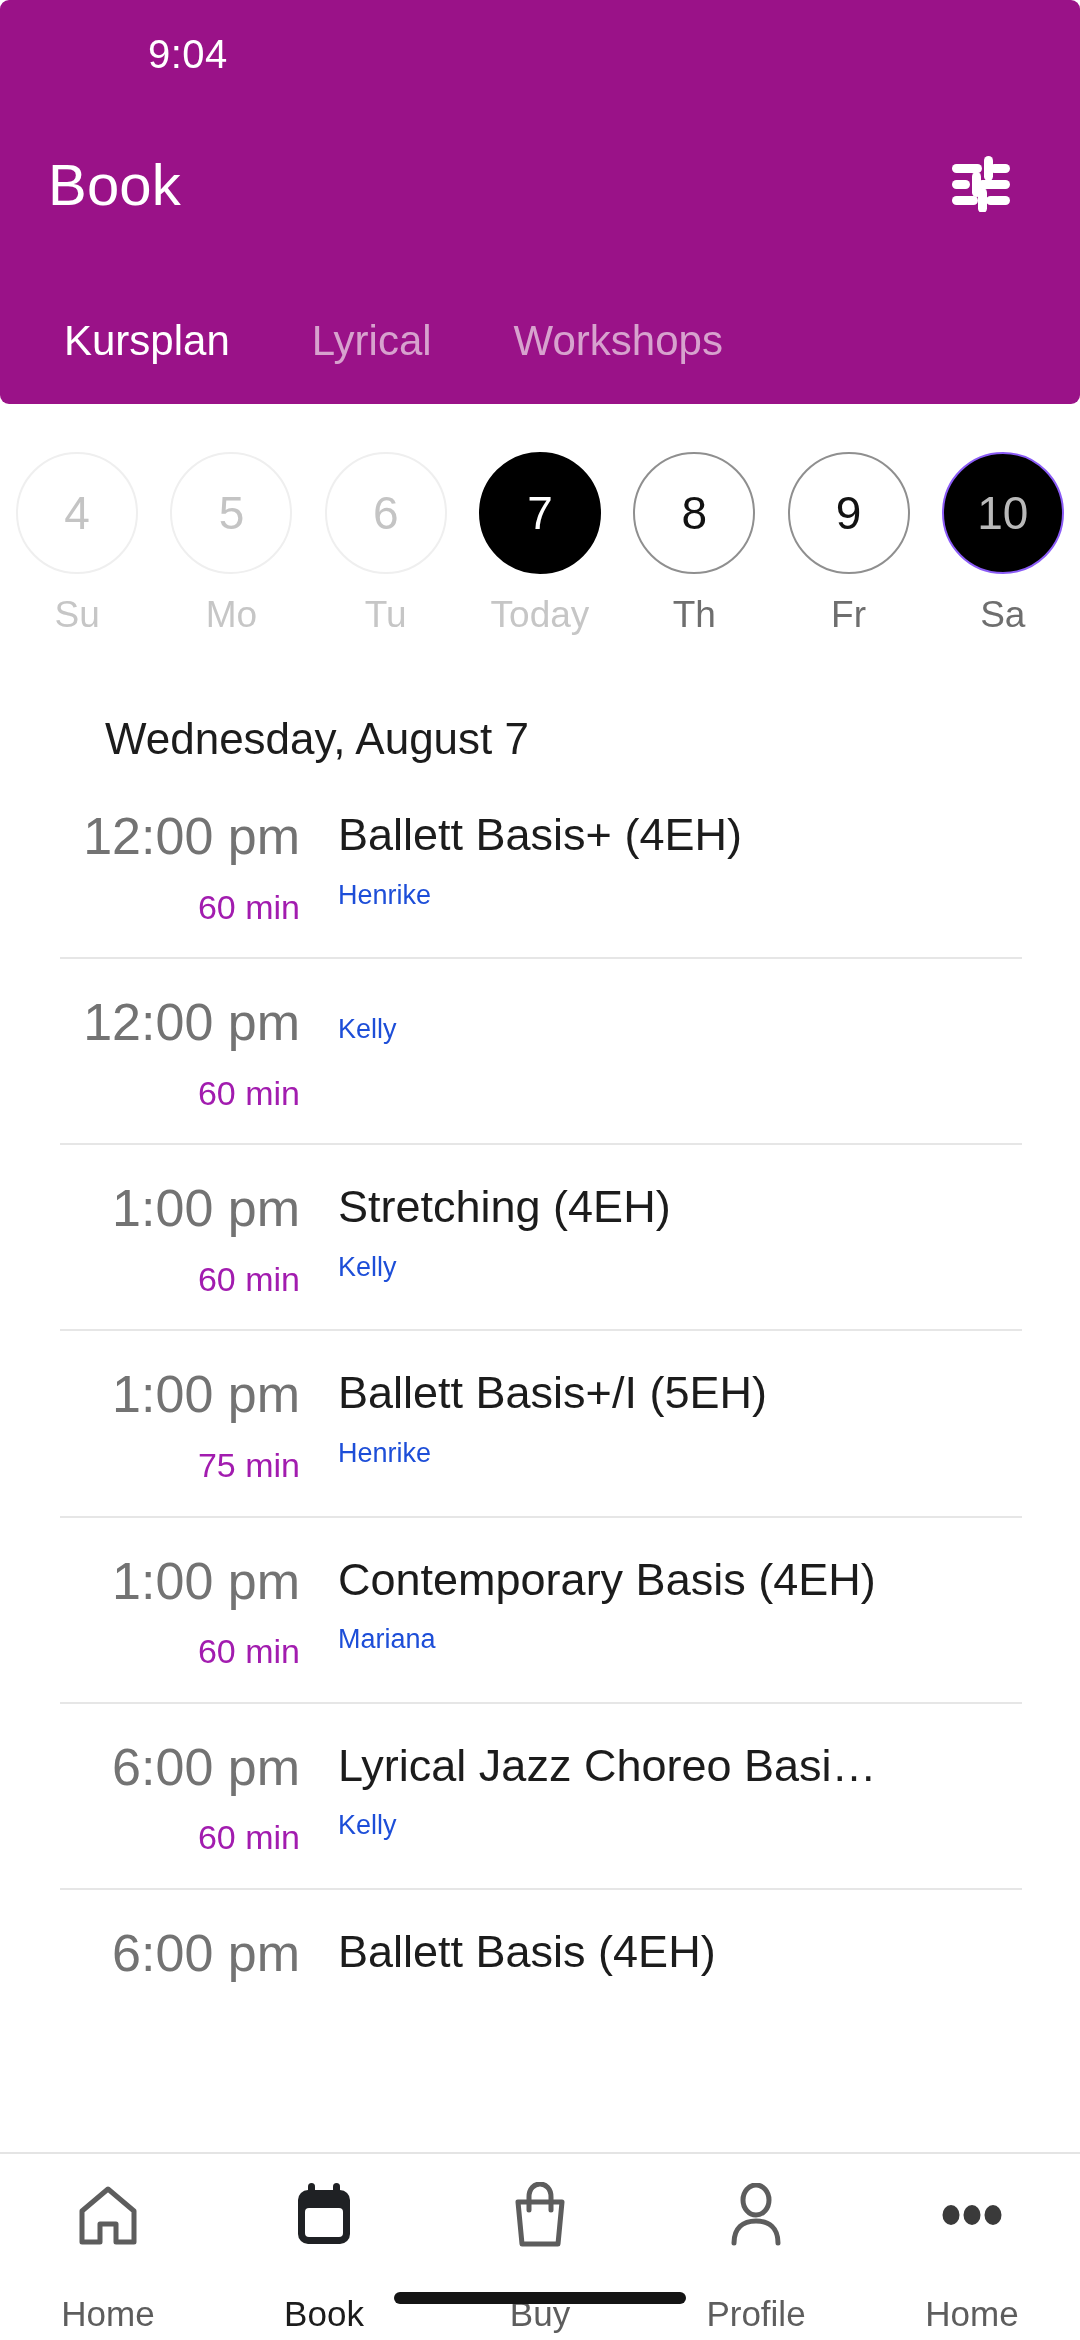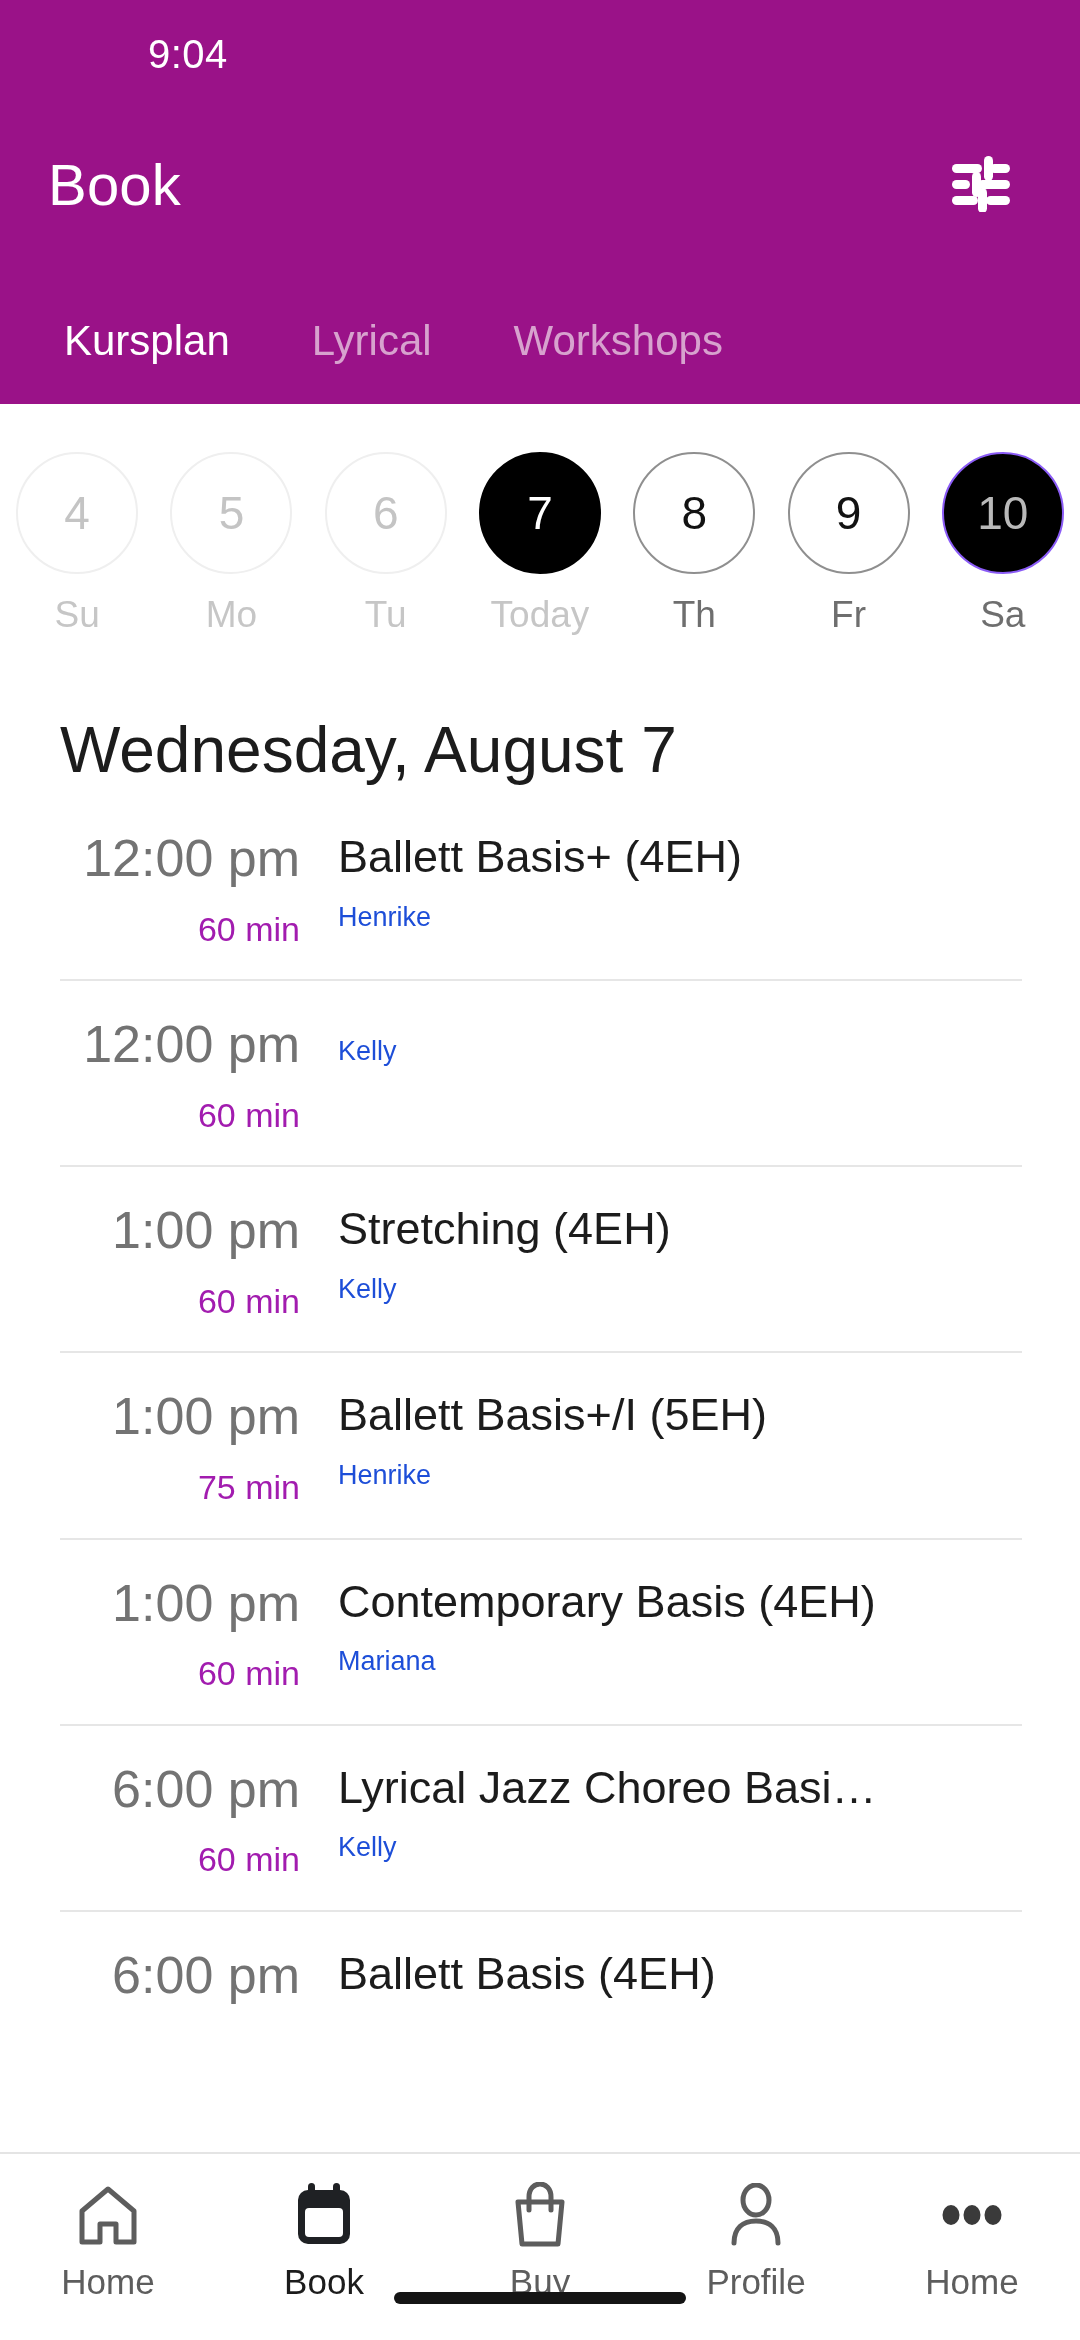--- a/index.html
+++ b/index.html
@@ -5,21 +5,21 @@
   * { margin:0; padding:0; box-sizing:border-box; }
   html, body {
     width:1080px; height:2340px;
     background:#ffffff;
     font-family:"Liberation Sans", sans-serif;
     overflow:hidden;
   }
   #app { position:relative; width:1080px; height:2340px; background:#fff; display:flex; flex-direction:column; }
 
   
-  .header { background:#9A1288; flex:0 0 auto; padding-top:0; }
+  .header { background:#9A1288; flex:0 0 auto; padding-top:0;border-radius:9px; }
   .statusbar { height:108px; display:flex; align-items:center; padding-left:148px; }
   .statusbar .clock {
     color:#ffffff; font-size:40px; letter-spacing:0.5px; font-weight:400;
   }
   .appbar {
     height:152px; display:flex; align-items:center;
     padding:0 56px 0 48px; justify-content:space-between;
   }
   .appbar .title {
     color:#ffffff; font-size:58px; font-weight:400; letter-spacing:0.2px;
@@ -57,22 +57,22 @@
   .daycircle.normal   { border:2px solid #8f8f8f; color:#121212; background:#fff; }
   .daycircle.selected { border:2px solid #000000; color:#ffffff; background:#000000; }
   .daycircle.filled   { border:2px solid #8b5cf6; color:#b9b9b9; background:#000000; }
   .daylabel { margin-top:22px; font-size:37px; line-height:1; }
   .daylabel.dim  { color:#c6c6c6; }
   .daylabel.dark { color:#6e6e6e; }
 
   
   .schedule { flex:1 1 auto; overflow:hidden; background:#fff; position:relative; }
   .dateheading {
-    font-size:64px; color:#1c1c1c; font-weight:400;
-    padding:60px 0 44px 60px; line-height:1.1;
+    font-size:44px; color:#1c1c1c; font-weight:400;
+    padding:60px 0 44px 60px; line-height:1.1;margin-left:45px;
   }
   .classrow {
     display:flex; align-items:flex-start;
     border-top:2px solid #e6e6e6;
     margin:0 58px 0 60px;
     padding:34px 0 30px 0;
     cursor:pointer;
   }
   .classrow.first { border-top:none; padding-top:0; }
   .col-time {
@@ -90,21 +90,21 @@
   }
 
   
   .bottomnav {
     flex:0 0 auto; height:188px; background:#ffffff;
     border-top:2px solid #e4e4e4;
     display:flex; align-items:flex-start; padding-top:26px;
   }
   .navitem {
     flex:1 1 0; display:flex; flex-direction:column; align-items:center;
-    background:transparent; border:none; cursor:pointer; font-family:inherit;
+    background:transparent; border:none; cursor:pointer; font-family:inherit;gap:32px;
   }
   .navicon { height:70px; display:flex; align-items:center; justify-content:center; }
   .navlabel { margin-top:14px; font-size:35px; line-height:1; color:#5d5d5d; }
   .navitem.active .navlabel { color:#1c1c1c; }
   .homeindicator {
     position:absolute; bottom:36px; left:50%; transform:translateX(-50%);
     width:292px; height:12px; border-radius:6px; background:#141414;
   }
 </style>
 </head>

